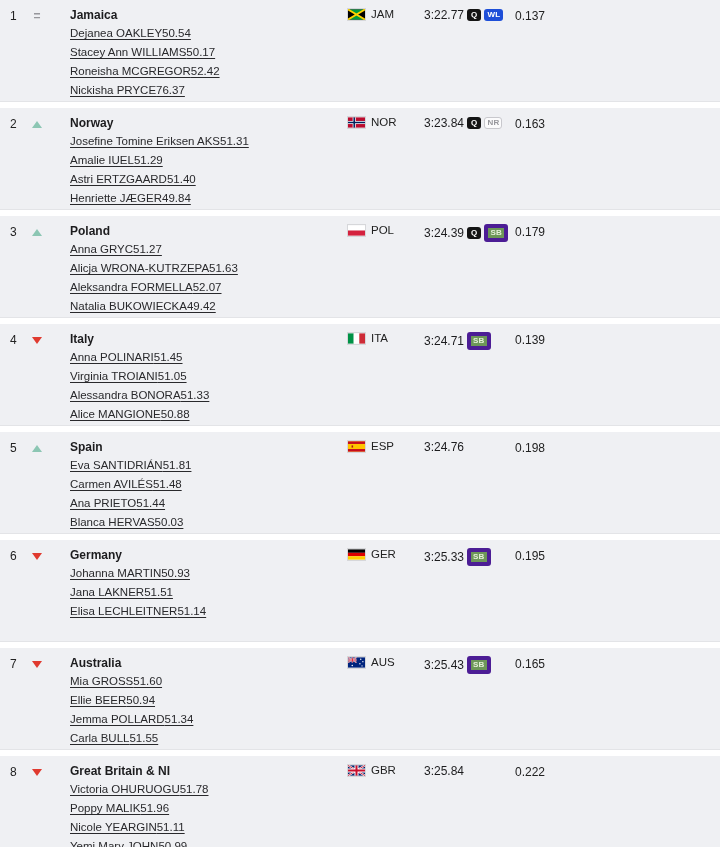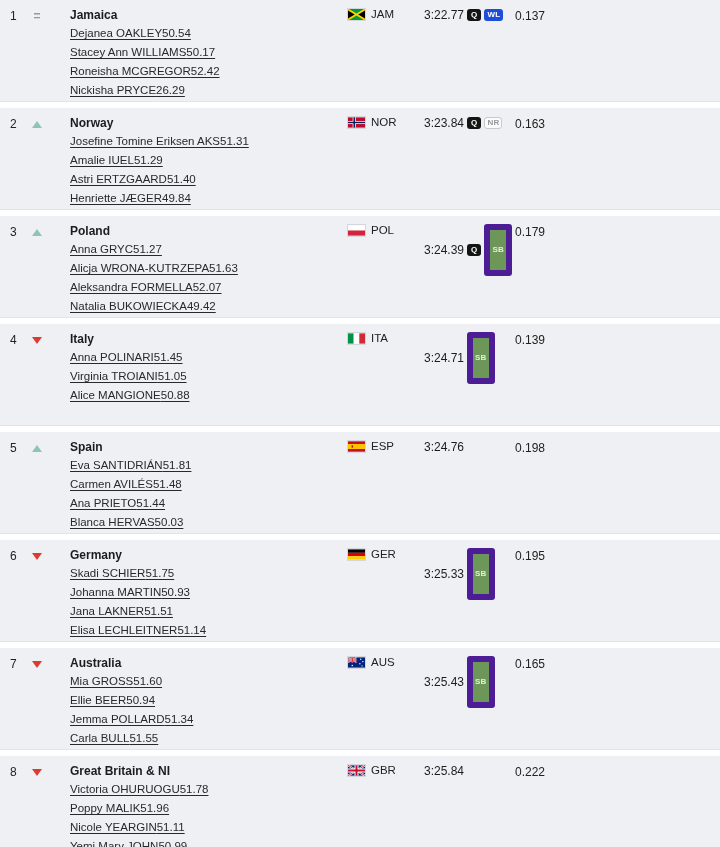--- a/index.html
+++ b/index.html
@@ -18,21 +18,21 @@
   .flagbox{position:absolute;left:348px;top:8px;display:flex;align-items:center;gap:6px;}
   .flag{line-height:0;box-shadow:0 0 0 1px rgba(0,0,0,0.10);}
   .flag svg{display:block;}
   .code{font-size:11.5px;color:#222;}
   .timebox{position:absolute;left:424px;top:8px;display:flex;align-items:center;gap:3px;}
   .time{font-size:12px;color:#1c1c1e;}
   .badge{font-size:8px;font-weight:bold;border-radius:3px;padding:2px 3px;line-height:1;letter-spacing:.2px;}
   .badge-Q{background:#141414;color:#fff;padding:2px 4px;}
   .badge-WL{background:#1d4ed8;color:#fff;}
   .badge-NR{background:#fbfbfc;color:#97979c;border:1px solid #c8c8cd;padding:1px 2px;}
-  .badge-SB{background:#6d9758;color:#e4efd8;border:6px solid #4c1d95;padding:16px 2px;}
+  .badge-SB{background:#6d9758;color:#e4efd8;border:4px solid #4c1d95;padding:1px 2px;}
   .reaction{position:absolute;left:515px;top:9px;font-size:12px;color:#222;}
 </style>
 </head>
 <body>
 
 <div id="results">
   <div class="row">
     <div class="rank">1</div>
     <div class="change">
         <span class="eq">=</span>
@@ -46,21 +46,21 @@
         <div class="athlete-line">
           <span class="alink">Stacey Ann WILLIAMS</span>
           <span class="alink">50.17</span>
         </div>
         <div class="athlete-line">
           <span class="alink">Roneisha MCGREGOR</span>
           <span class="alink">52.42</span>
         </div>
         <div class="athlete-line">
           <span class="alink">Nickisha PRYCE</span>
-          <span class="alink">26.29</span>
+          <span class="alink">76.37</span>
         </div>
       </div>
     <div class="flagbox">
       <span class="flag">
           <svg width="17" height="11" viewBox="0 0 20 12">
             <rect width="20" height="12" fill="#000"></rect>
             <path d="M0,0 L20,0 L10,6 Z" fill="#009b3a"></path>
             <path d="M0,12 L20,12 L10,6 Z" fill="#009b3a"></path>
             <path d="M0,0 L20,12 M20,0 L0,12" stroke="#fed100" stroke-width="2.1" fill="none"></path>
           </svg>
@@ -169,20 +169,24 @@
     <div class="athletes">
         <div class="athlete-line">
           <span class="alink">Anna POLINARI</span>
           <span class="alink">51.45</span>
         </div>
         <div class="athlete-line">
           <span class="alink">Virginia TROIANI</span>
           <span class="alink">51.05</span>
         </div>
         <div class="athlete-line">
+          <span class="alink">Alessandra BONORA</span>
+          <span class="alink">51.33</span>
+        </div>
+        <div class="athlete-line">
           <span class="alink">Alice MANGIONE</span>
           <span class="alink">50.88</span>
         </div>
       </div>
     <div class="flagbox">
       <span class="flag">
           <svg width="17" height="11" viewBox="0 0 20 12">
             <rect width="6.7" height="12" fill="#009246"></rect>
             <rect x="6.7" width="6.6" height="12" fill="#fff"></rect>
             <rect x="13.3" width="6.7" height="12" fill="#ce2b37"></rect>
@@ -238,24 +242,20 @@
     <div class="reaction">0.198</div>
   </div>
 
   <div class="row">
     <div class="rank">6</div>
     <div class="change">
         <span class="tri-down"></span>
       </div>
     <div class="team">Germany</div>
     <div class="athletes">
-        <div class="athlete-line">
-          <span class="alink">Skadi SCHIER</span>
-          <span class="alink">51.75</span>
-        </div>
         <div class="athlete-line">
           <span class="alink">Johanna MARTIN</span>
           <span class="alink">50.93</span>
         </div>
         <div class="athlete-line">
           <span class="alink">Jana LAKNER</span>
           <span class="alink">51.51</span>
         </div>
         <div class="athlete-line">
           <span class="alink">Elisa LECHLEITNER</span>

